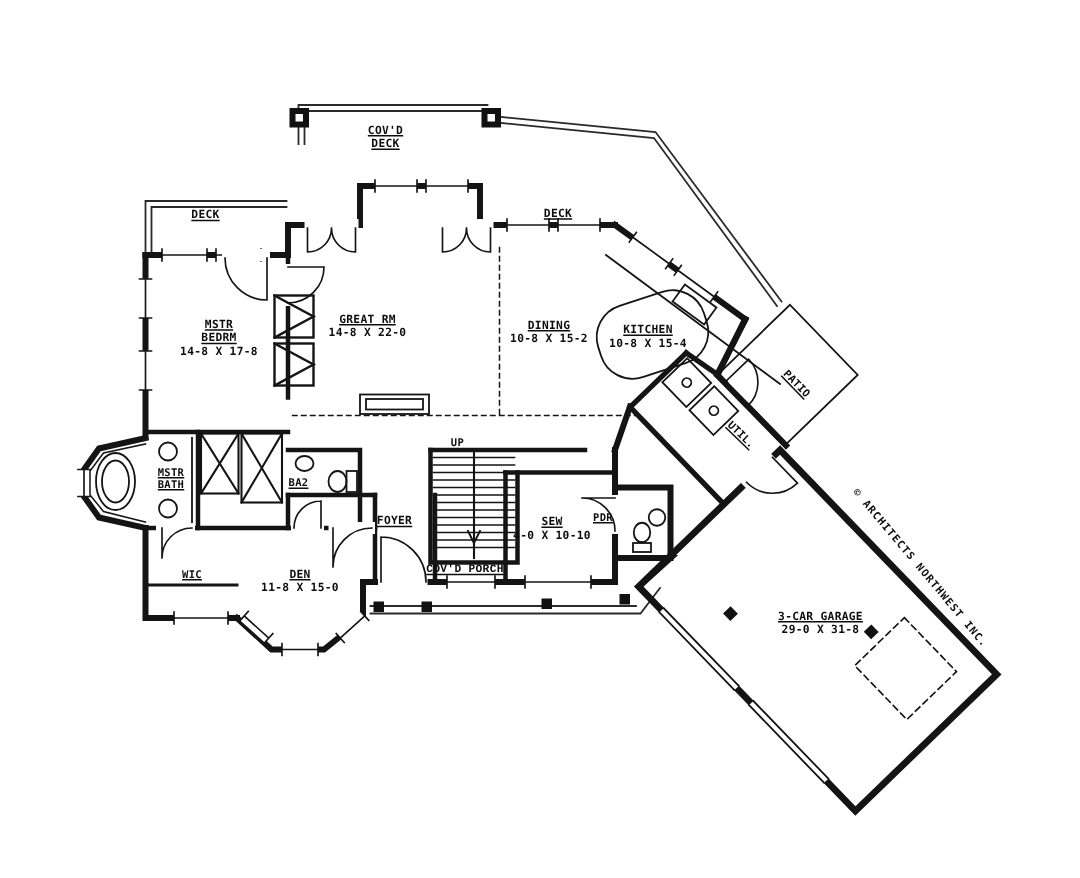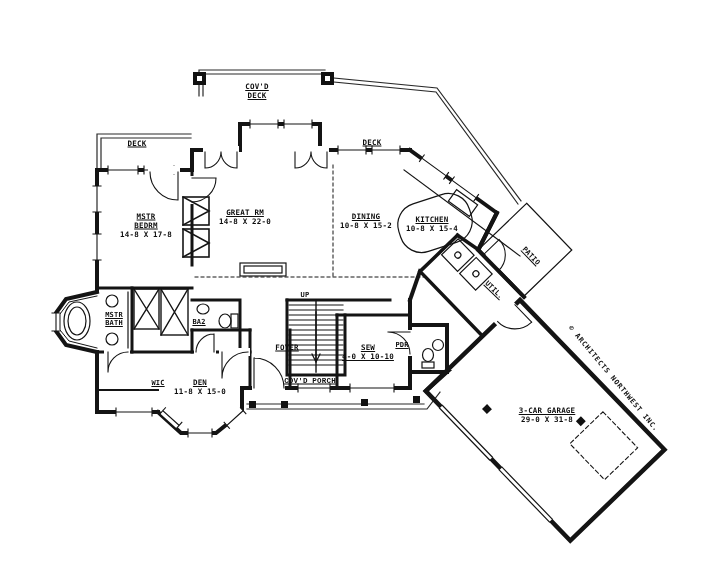--- a/index.html
+++ b/index.html
@@ -286,34 +286,34 @@
   <span class="nm">KITCHEN</span>
   <span class="dim">10-8 X 15-4</span>
 </div>
 <div class="lbl small" style="left:114px;top:319px;">
   <span class="nm">MSTR</span>
   <span class="nm">BATH</span>
 </div>
 <div class="lbl small" style="left:199px;top:322px;">
   <span class="nm">BA2</span>
 </div>
-<div class="lbl small" style="left:128px;top:383px;margin-left:30px;">
+<div class="lbl small" style="left:128px;top:383px;">
   <span class="nm">WIC</span>
 </div>
 <div class="lbl" style="left:200px;top:387px;">
   <span class="nm">DEN</span>
   <span class="dim">11-8 X 15-0</span>
 </div>
-<div class="lbl" style="left:263px;top:347px;margin-left:24px;">
+<div class="lbl" style="left:263px;top:347px;">
   <span class="nm">FOYER</span>
 </div>
 <div class="lbl small" style="left:297px;top:295px;padding-left:16px;">
   <span class="dim">UP</span>
 </div>
-<div class="lbl" style="left:368px;top:352px;text-decoration:underline;">
+<div class="lbl" style="left:368px;top:352px;">
   <span class="nm">SEW</span>
   <span class="dim">4-0 X 10-10</span>
 </div>
 <div class="lbl small" style="left:402px;top:345px;">
   <span class="nm">PDR</span>
 </div>
 <div class="lbl" style="left:310px;top:381px;font-family:Liberation Mono, monospace;">
   <span class="nm">COV'D PORCH</span>
 </div>
 <div class="lbl small" style="left:494px;top:290px;transform:translate(-50%,-50%) rotate(44deg);">

